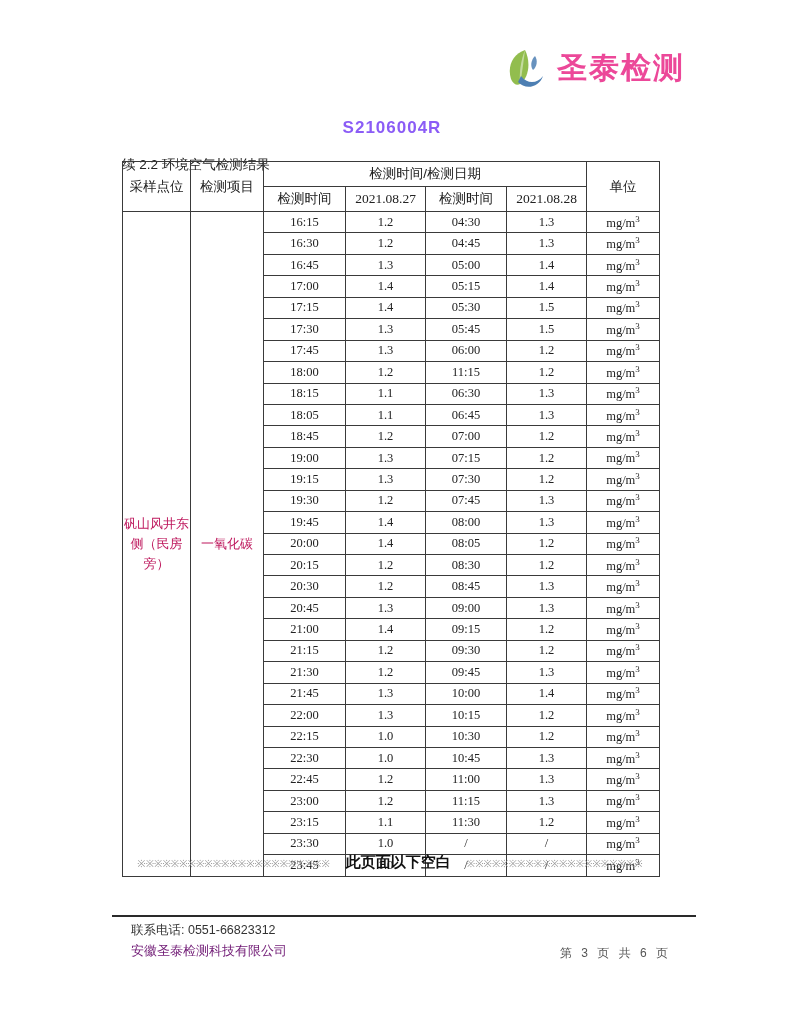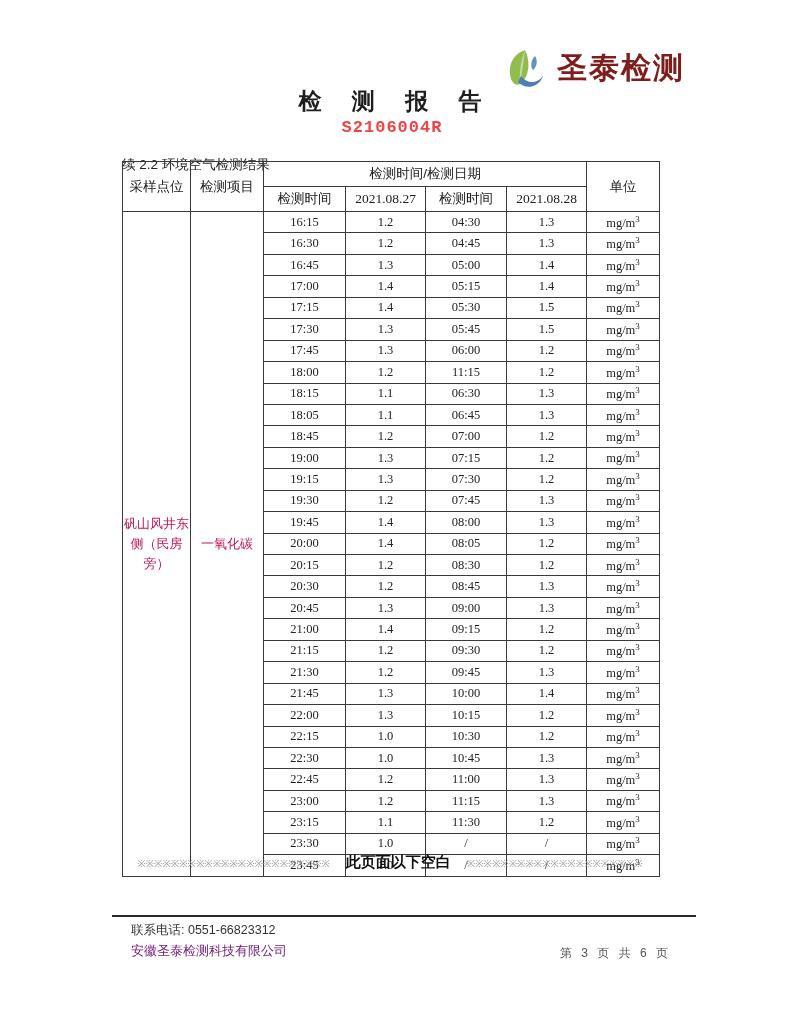--- a/index.html
+++ b/index.html
@@ -13,34 +13,34 @@
   }
   .page { position: absolute; inset: 0; }
 
   
   .logo {
     position: absolute; top: 46px; left: 505px;
     display: flex; align-items: center; gap: 8px;
   }
   .logo-text {
     font-size: 30px; font-weight: bold;
-    color: #7f1d1d; letter-spacing: 2px;
+    color: #ec4899; letter-spacing: 2px;
     font-family: "Liberation Sans", sans-serif;
   }
   .report-title {
     position: absolute; top: 86px; left: 0; width: 780px;
     text-align: center;
     font-size: 23px; font-weight: bold; color: #1e1e1e;
     letter-spacing: 12px; text-indent: 12px;
   }
   .report-number {
     position: absolute; top: 118px; left: 0; width: 784px;
     text-align: center;
-    font-family: Liberation Mono, monospace;
-    font-size: 17px; font-weight: bold; color: #ef4444;
+    font-family: Liberation Sans, sans-serif;
+    font-size: 17px; font-weight: bold; color: #8b5cf6;
     letter-spacing: 1px;
   }
   .section-heading {
     position: absolute; top: 156px; left: 122px;
     font-size: 13.5px; color: #222;
   }
 
   
   .report-table {
     position: absolute; top: 161px; left: 122px;
@@ -110,21 +110,20 @@
       <svg width="44" height="44" viewBox="0 0 44 44">
         <path d="M20 4 C 8 8, 2 20, 6 33 C 8 38, 12 40, 15 38 C 24 32, 26 16, 20 4 Z" fill="#8cb944" opacity="0.95"></path>
         <path d="M20 4 C 16 14, 14 26, 15 38 C 16 34, 18 20, 20 4 Z" fill="#ffffff" opacity="0.45"></path>
         <path d="M16 30 C 22 38, 32 38, 38 30 C 34 42, 20 44, 13 36 Z" fill="#4d7fb3"></path>
         <path d="M30 10 C 26 14, 25 20, 28 24 C 32 21, 33 14, 30 10 Z" fill="#4d7fb3" opacity="0.85"></path>
       </svg>
     </span>
     <span class="logo-text">圣泰检测</span>
   </div>
 
-  <div class="report-title">检 测 报 告</div>
   <div class="report-number">S2106004R</div>
   <div class="section-heading">续 2.2 环境空气检测结果</div>
 
   <table class="report-table">
     <colgroup>
       <col style="width:68px">
         <col style="width:73px">
         <col style="width:82px">
       <col style="width:80px">
         <col style="width:81px">

